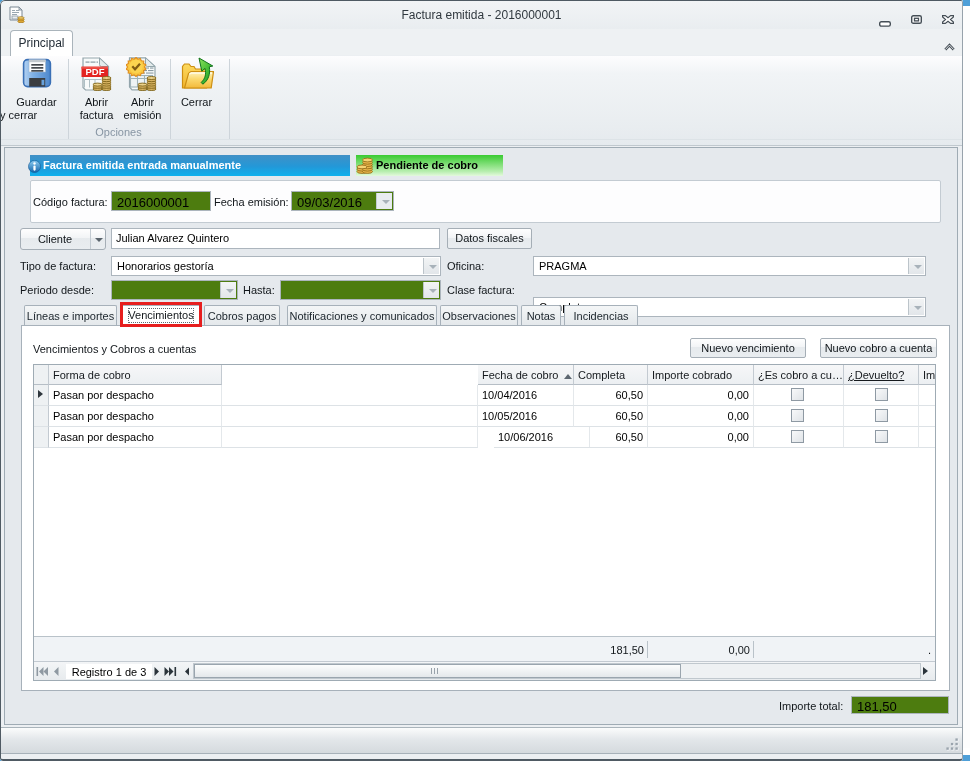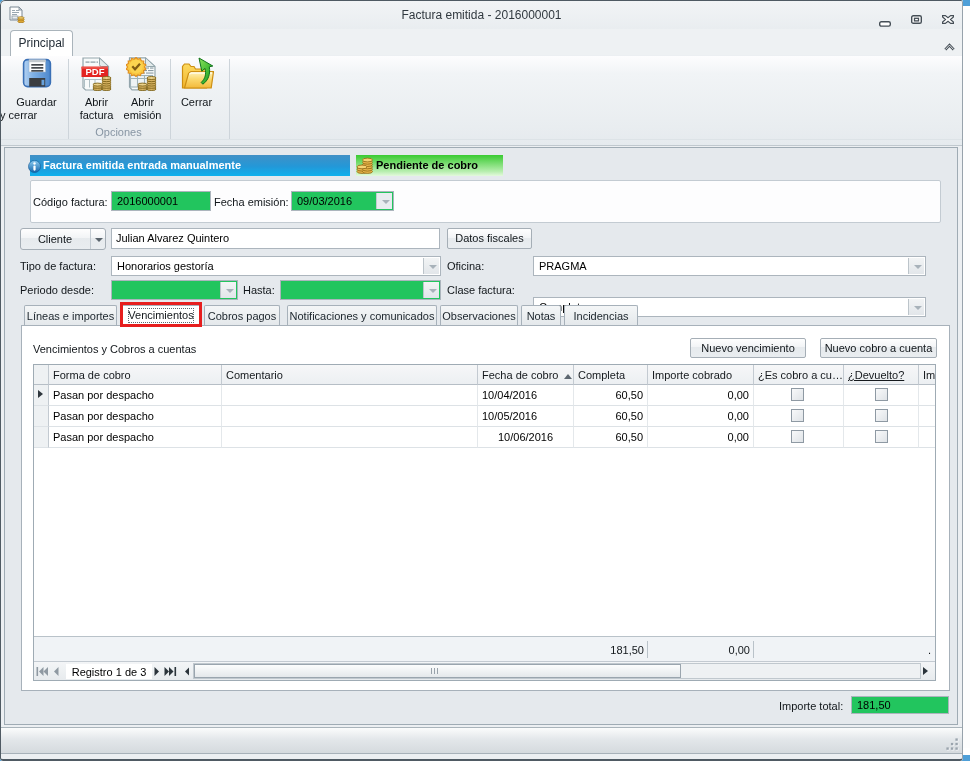--- a/index.html
+++ b/index.html
@@ -5,21 +5,21 @@
 * { margin:0; padding:0; box-sizing:border-box; }
 html,body { width:970px; height:761px; background:#fff; font-family:"Liberation Sans", sans-serif; }
 #win { position:absolute; left:0; top:0; width:963px; height:761px;
   background:#eceff2; border-radius:5px 2px 3px 3px; overflow:hidden; }
 #winborder { position:absolute; left:0; top:0; width:963px; height:761px;
   border:1px solid #4f5a63; border-right:1px solid #97a2ab; border-bottom-width:2px;
   border-radius:5px 2px 3px 3px; z-index:99; pointer-events:none; }
 .abs { position:absolute; }
 .lbl { position:absolute; font-size:11px; color:#11161a; white-space:nowrap; }
 .tbox { position:absolute; border:1px solid #acb5bd; background:#fff; font-size:11px; color:#000; }
-.dbox { position:absolute; border:1px solid #acb5bd; background:#22c55e; font-size:11px; color:#000; }
+.dbox { position:absolute; border:1px solid #acb5bd; background:#4d7c0f; font-size:13px; color:#000; }
 .btn { position:absolute; border:1px solid #a5aeb6; border-radius:2px;
   background:linear-gradient(#fefefe,#f2f4f6 45%,#e6eaed 45%,#e9edf0); font-size:11px; color:#11161a;
   text-align:center; }
 .combo-arrow { position:absolute; right:1px; top:1px; bottom:1px; width:16px;
   background:linear-gradient(#f2f4f5,#e2e6ea); border-left:1px solid #bcc4ca; }
 .combo-arrow:after { content:""; position:absolute; left:5px; top:7px;
   border-left:4px solid transparent; border-right:4px solid transparent; border-top:4px solid #a8b2ba; }
 .tab { top:305px; height:20px; font-size:11px; color:#1b242b; text-align:center; padding-top:4px;
   background:linear-gradient(#f4f6f7,#e4e8eb); border:1px solid #a7b1ba; border-bottom:none;
   border-radius:2px 2px 0 0; }
@@ -300,21 +300,20 @@
   <div class="abs" style="left:21px;top:325px;width:929px;height:366px;background:#fff;border:1px solid #a7b1ba;"></div>
 
   <div class="lbl" style="left:33px;top:343px;">Vencimientos y Cobros a cuentas</div>
   <div class="btn" style="left:690px;top:338px;width:116px;height:20px;padding-top:3px;">Nuevo vencimiento</div>
   <div class="btn" style="left:820px;top:338px;width:117px;height:20px;padding-top:3px;">Nuevo cobro a cuenta</div>
 
   <div class="abs" id="grid" style="left:33px;top:364px;width:903px;height:317px;background:#fff;border:1px solid #9fabb4;">
 
     <div class="hcell" style="left:0;width:15px;background:#eef1f3;"></div>
     <div class="hcell" style="left:15px;width:173px;">Forma de cobro</div>
-    <div class="hcell" style="left:188px;width:256px;">Comentario</div>
     <div class="hcell" style="left:444px;width:96px;">Fecha de cobro <span style="display:inline-block;margin-left:2px;width:0;height:0;border-left:4px solid transparent;border-right:4px solid transparent;border-bottom:5px solid #5d6770;"></span></div>
     <div class="hcell" style="left:540px;width:74px;">Completa</div>
     <div class="hcell" style="left:614px;width:106px;">Importe cobrado</div>
     <div class="hcell" style="left:720px;width:90px;">¿Es cobro a cu…</div>
     <div class="hcell" style="left:810px;width:75px;text-decoration:underline;">¿Devuelto?</div>
     <div class="hcell" style="left:885px;width:16px;border-right:none;">Imp</div>
 
     <div class="gc" style="left:0;top:20px;width:15px;background:#eef1f3;border-right:1px solid #c3cad1;">
       <span style="position:absolute;left:4px;top:5px;width:0;height:0;border-top:4px solid transparent;border-bottom:4px solid transparent;border-left:5px solid #2f373d;"></span>
     </div>
@@ -341,21 +340,21 @@
         <span class="chk" style="left:37px;"></span>
       </div>
     <div class="gc" style="left:810px;top:41px;width:75px;">
         <span class="chk" style="left:31px;"></span>
       </div>
     <div class="gc" style="left:885px;top:41px;width:16px;border-right:none;"></div>
 
     <div class="gc" style="left:0;top:62px;width:15px;background:#eef1f3;border-right:1px solid #c3cad1;"></div>
     <div class="gc" style="left:15px;top:62px;width:173px;">Pasan por despacho</div>
     <div class="gc" style="left:188px;top:62px;width:256px;"></div>
-    <div class="gc" style="left:444px;top:62px;width:96px;text-align:center;">10/06/2016</div>
+    <div class="gc" style="left:460px;top:62px;width:96px;">10/06/2016</div>
     <div class="gc" style="left:540px;top:62px;width:74px;text-align:right;">60,50</div>
     <div class="gc" style="left:614px;top:62px;width:106px;text-align:right;">0,00</div>
     <div class="gc" style="left:720px;top:62px;width:90px;">
         <span class="chk" style="left:37px;"></span>
       </div>
     <div class="gc" style="left:810px;top:62px;width:75px;">
         <span class="chk" style="left:31px;"></span>
       </div>
     <div class="gc" style="left:885px;top:62px;width:16px;border-right:none;"></div>
 

